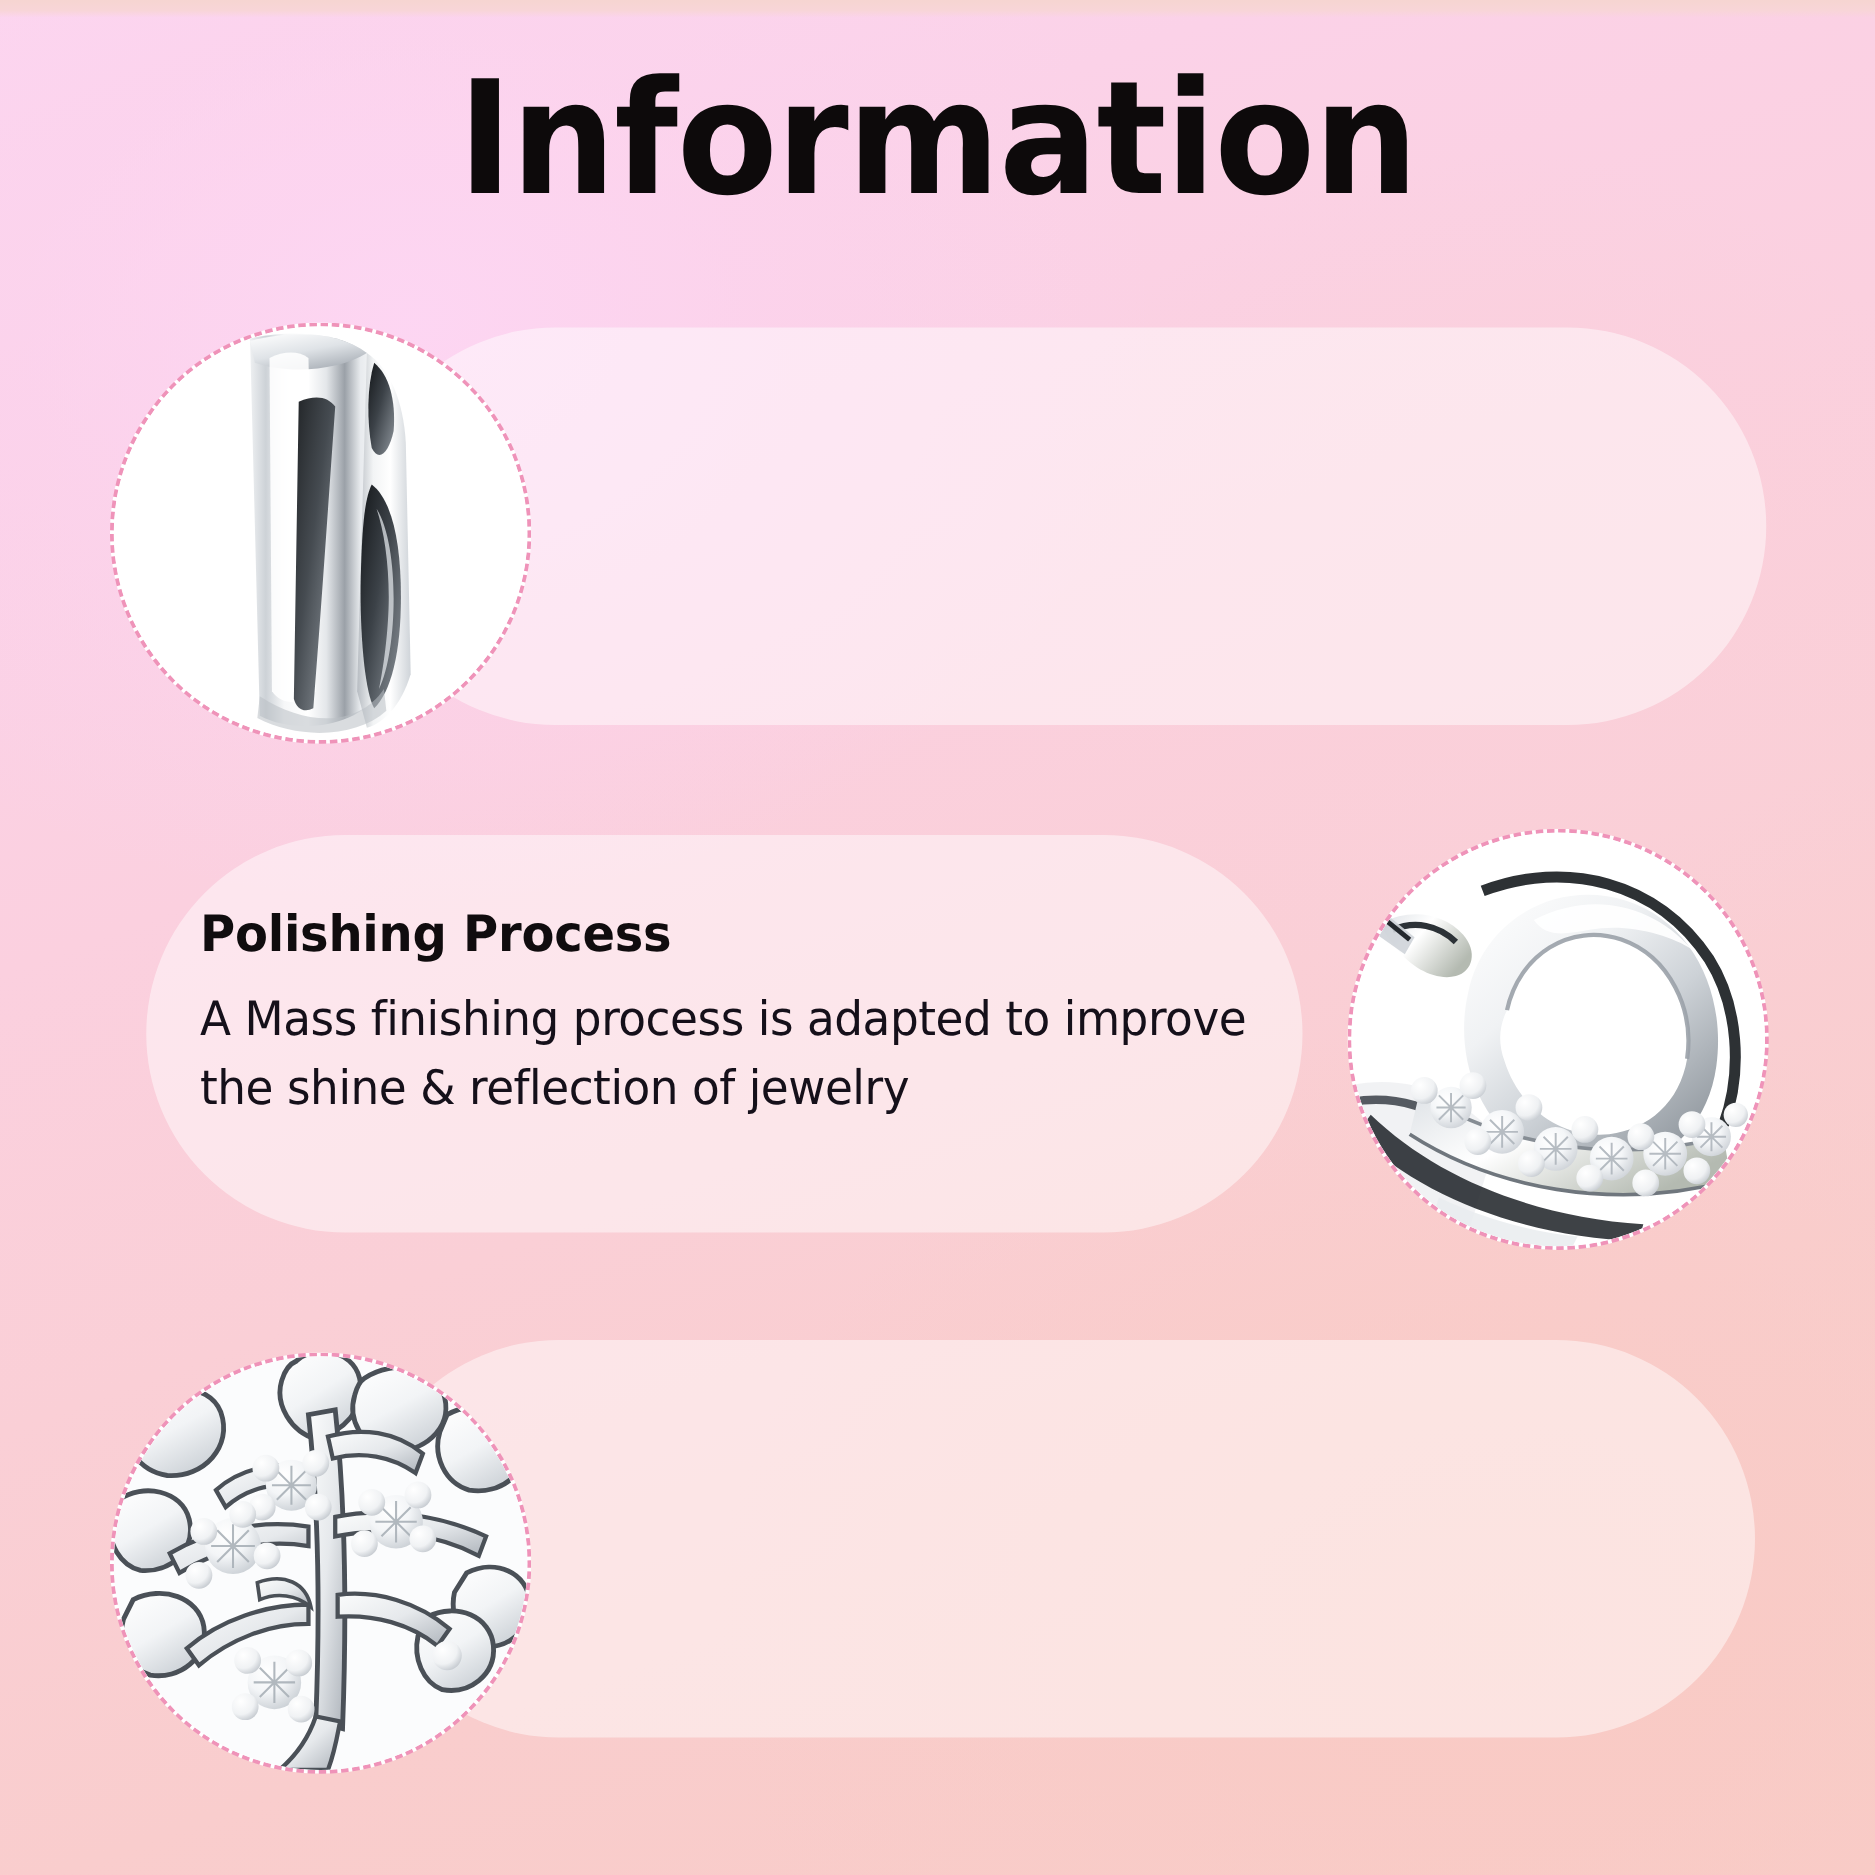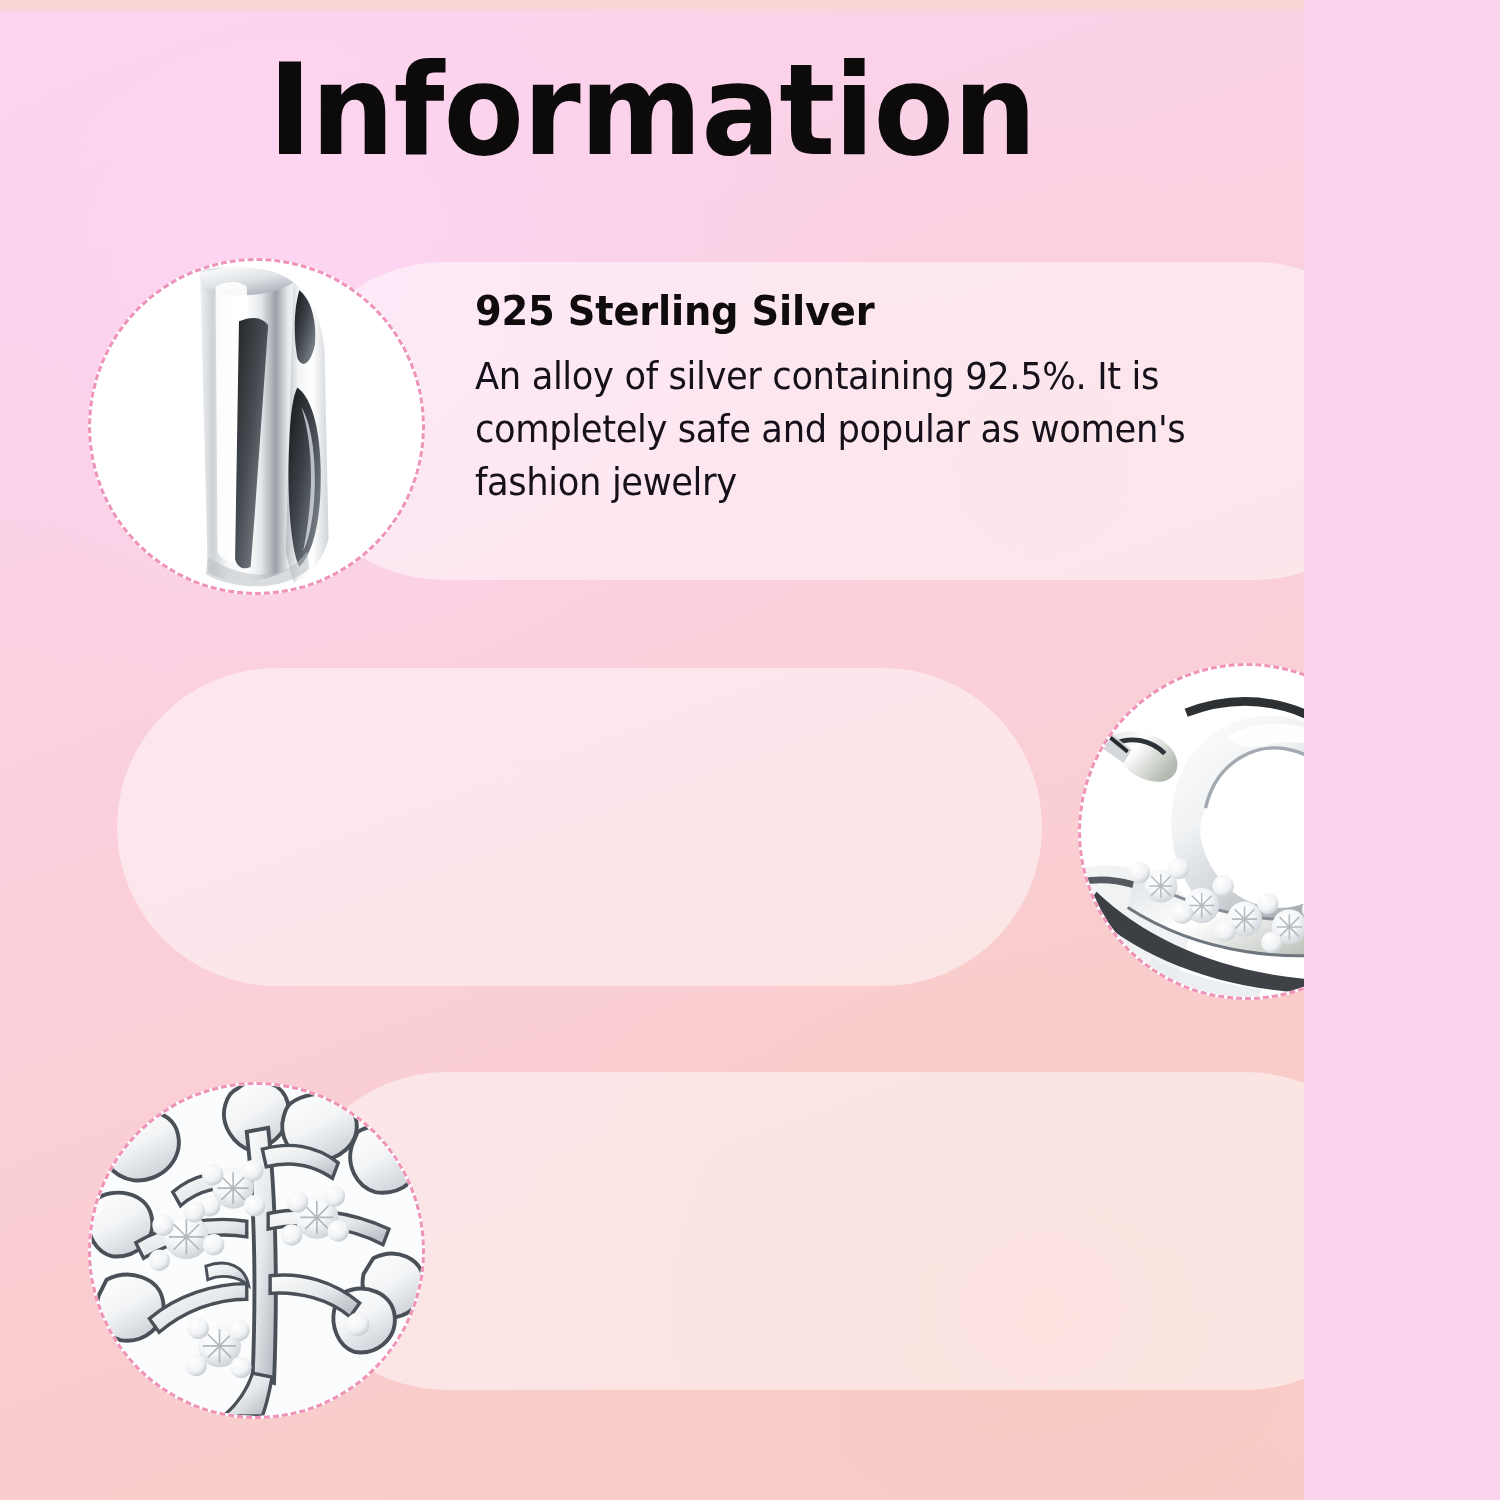--- a/index.html
+++ b/index.html
@@ -11,21 +11,21 @@
   }
 
   body {
     font-family:"Liberation Sans", sans-serif;
     background:#fbd3ec;
   }
 
   
   #canvas {
     position:relative;
-    width:1304px; height:1500px;
+    width:1500px; height:1500px;
     overflow:hidden;
     background:#0ea5e9;
   }
   .bg-base {
     position:absolute; inset:0;
     background:
       linear-gradient(160deg,
         #fcd6f0 0%,
         #fbd2e8 18%,
         #fbd0df 38%,
@@ -150,24 +150,20 @@
   <div class="bg-base"></div>
   <div class="bg-glow-a"></div>
   <div class="bg-glow-b"></div>
   <div class="bg-glow-c"></div>
   <div class="bg-top-strip"></div>
 
   <div id="title">Information</div>
 
   <div class="card" id="card-1"></div>
 
-  <div class="card-text" id="text-1">
-    <div class="card-title">925 Sterling Silver</div>
-    <div class="card-body">An alloy of silver containing 92.5%. It is completely safe and popular as women's fashion jewelry</div>
-  </div>
 
   <div class="photo" id="photo-1">
     <div class="photo-inner">
       <svg viewBox="0 0 340 340" preserveAspectRatio="xMidYMid slice">
         <defs>
           <linearGradient id="s1body" x1="0" y1="0" x2="1" y2="0">
             <stop offset="0%" stop-color="#eef0f2"></stop>
             <stop offset="12%" stop-color="#cdd2d7"></stop>
             <stop offset="26%" stop-color="#f6f7f8"></stop>
             <stop offset="44%" stop-color="#ffffff"></stop>
@@ -211,20 +207,24 @@
         <path d="M212 130 C 228 142 236 176 236 222 C 236 268 228 300 214 314 C 206 300 202 250 203 206 C 204 166 206 142 212 130 Z" fill="url(#s1hole)"></path>
         <path d="M216 150 C 226 166 230 196 230 224 C 230 252 226 282 218 298 C 224 268 226 240 226 222 C 226 194 222 168 216 150 Z" fill="#dfe3e7" opacity="0.75"></path>
 
         <path d="M120 304 C 160 330 202 328 222 298 L 224 316 C 200 338 152 340 118 322 Z" fill="#b9bfc5" opacity="0.55"></path>
       </svg>
     </div>
   </div>
 
   <div class="card" id="card-2"></div>
 
+  <div class="card-text" id="text-2">
+    <div class="card-title">Polishing Process</div>
+    <div class="card-body">A Mass finishing process is adapted to improve the shine &amp; reflection of jewelry</div>
+  </div>
 
   <div class="photo" id="photo-2">
     <div class="photo-inner">
       <svg viewBox="0 0 340 340" preserveAspectRatio="xMidYMid slice">
         <defs>
           <linearGradient id="s2ring" x1="0" y1="0" x2="0.8" y2="1">
             <stop offset="0%" stop-color="#ffffff"></stop>
             <stop offset="35%" stop-color="#f0f2f4"></stop>
             <stop offset="62%" stop-color="#cdd2d7"></stop>
             <stop offset="100%" stop-color="#8e959c"></stop>

